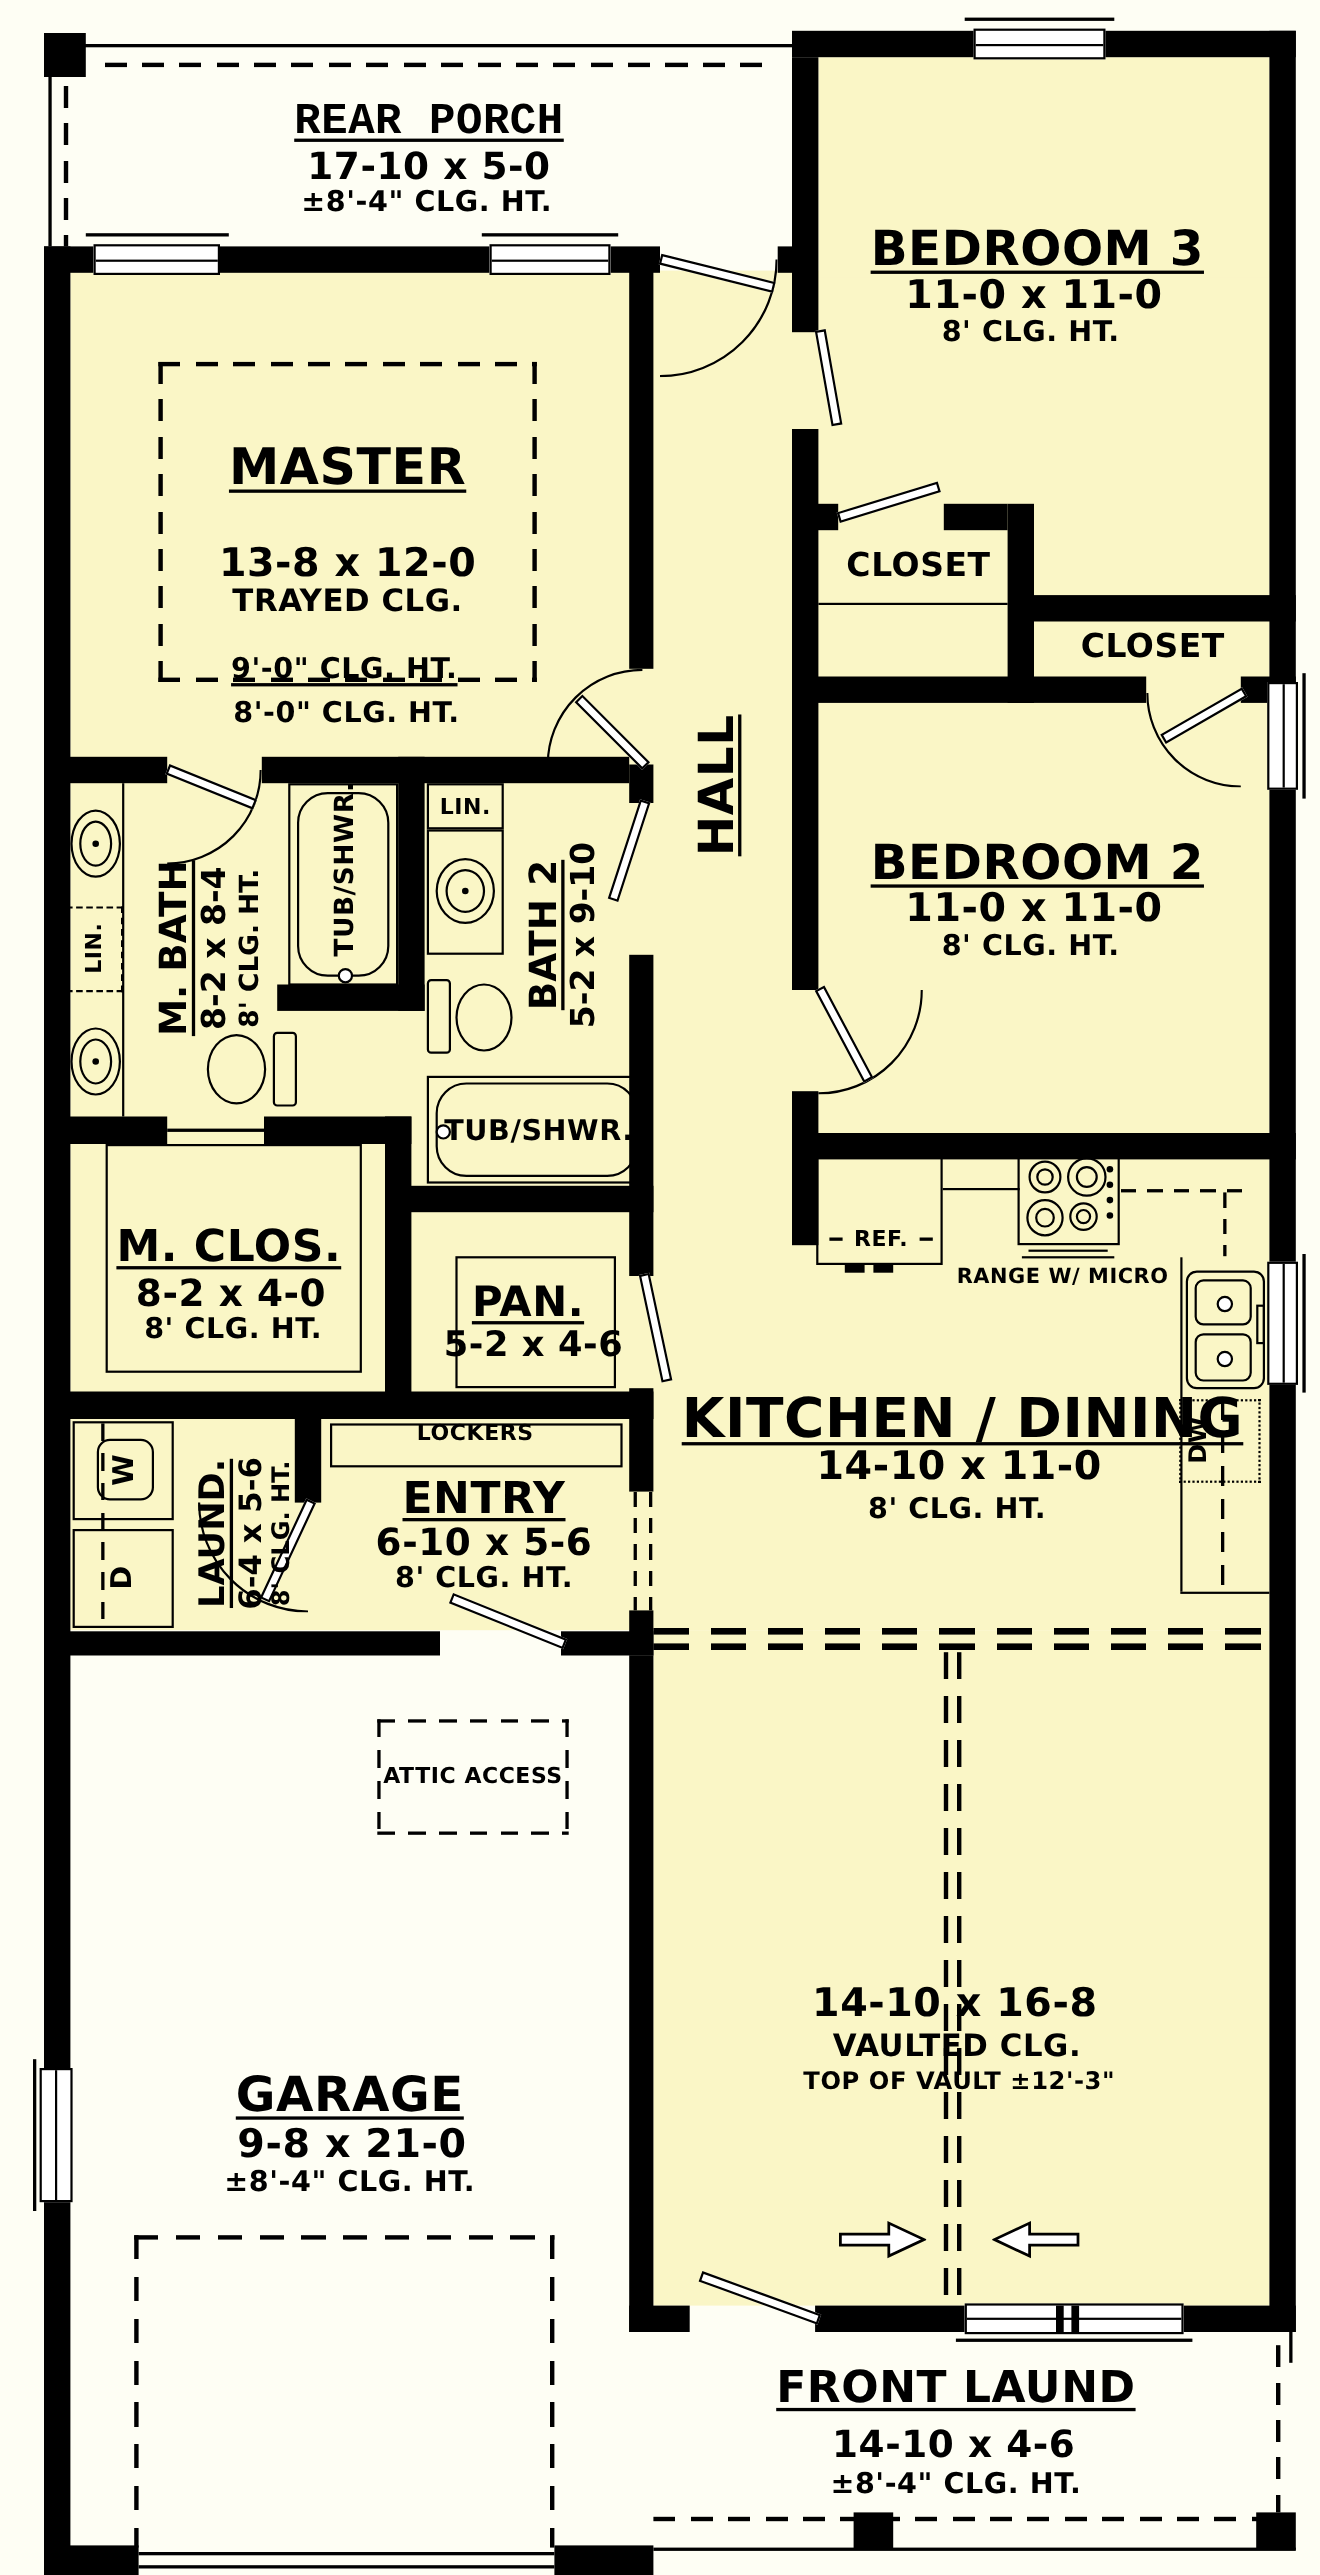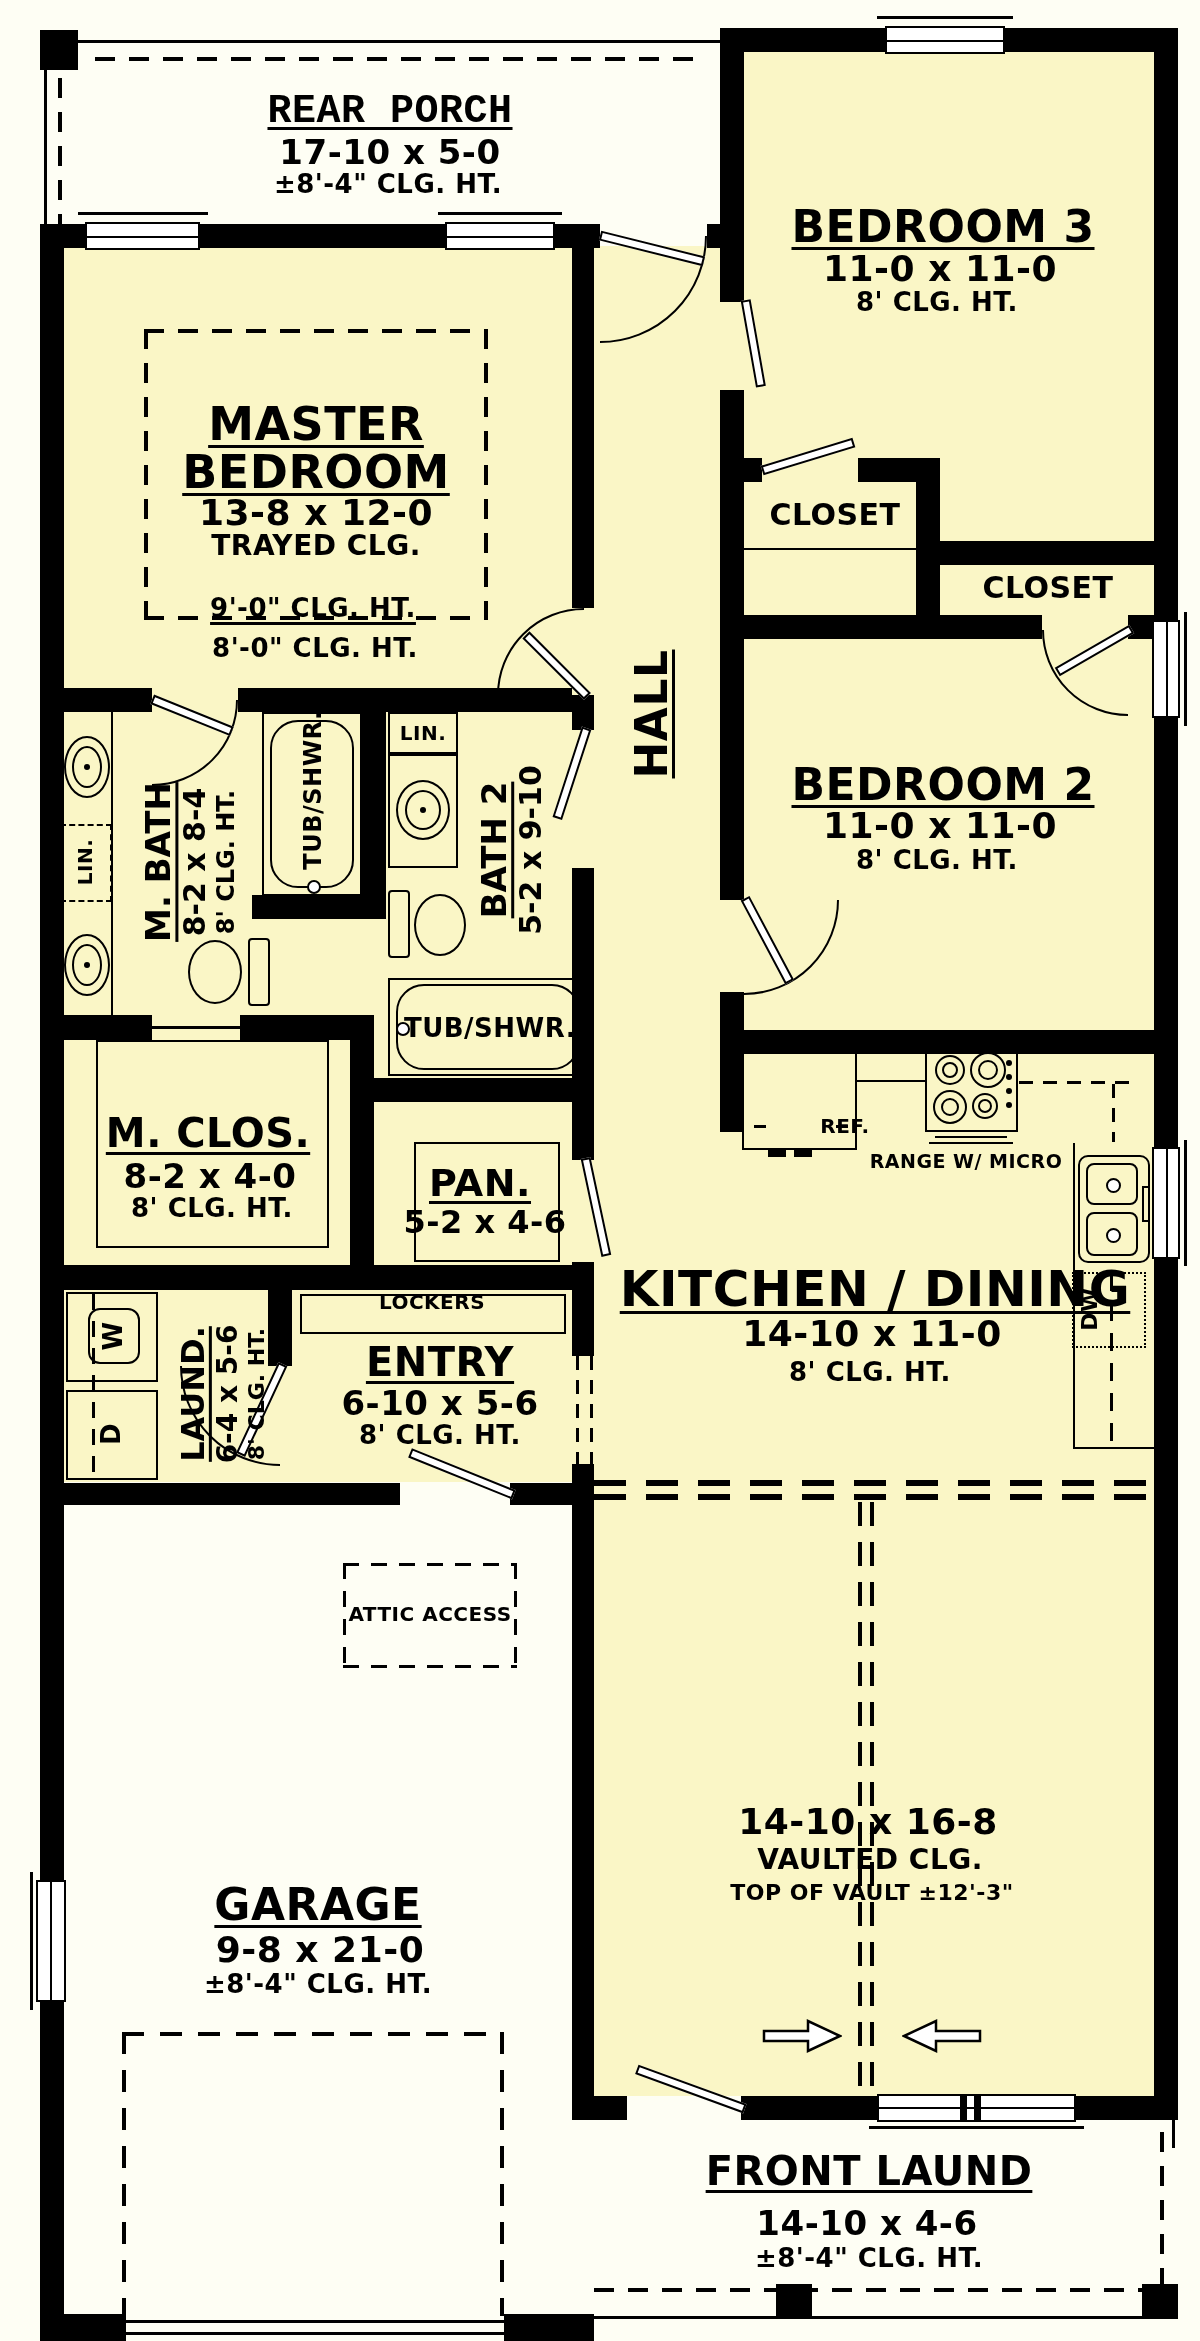--- a/index.html
+++ b/index.html
@@ -260,21 +260,20 @@
 
   <div class="lbl s40 u" style="left:390px;top:112px;font-family:Liberation Mono, monospace;">REAR PORCH</div>
   <div class="lbl s34" style="left:390px;top:152px;">17-10 x 5-0</div>
   <div class="lbl s26" style="left:388px;top:184px;">±8'-4" CLG. HT.</div>
 
   <div class="lbl s44 u" style="left:943px;top:227px;">BEDROOM 3</div>
   <div class="lbl s36" style="left:940px;top:269px;">11-0 x 11-0</div>
   <div class="lbl s26" style="left:937px;top:302px;">8' CLG. HT.</div>
 
   <div class="lbl s46 u" style="left:316px;top:424px;">MASTER</div>
-  <div class="lbl s46 u" style="left:316px;top:472px;">BEDROOM</div>
   <div class="lbl s36" style="left:316px;top:513px;">13-8 x 12-0</div>
   <div class="lbl s28" style="left:316px;top:546px;">TRAYED CLG.</div>
   <div class="lbl s26 u" style="left:313px;top:608px;">9'-0" CLG. HT.</div>
   <div class="lbl s26" style="left:315px;top:648px;">8'-0" CLG. HT.</div>
 
   <div class="lbl s30" style="left:835px;top:515px;">CLOSET</div>
   <div class="lbl s30" style="left:1048px;top:588px;">CLOSET</div>
 
   <div class="lblv s44 u" style="left:652px;top:714px;">HALL</div>
 
@@ -297,21 +296,21 @@
   </div>
   <div class="lbl s26" style="left:490px;top:1028px;">TUB/SHWR.</div>
 
   <div class="lbl s40 u" style="left:208px;top:1133px;">M. CLOS.</div>
   <div class="lbl s34" style="left:210px;top:1176px;">8-2 x 4-0</div>
   <div class="lbl s26" style="left:212px;top:1208px;">8' CLG. HT.</div>
 
   <div class="lbl s38 u" style="left:480px;top:1183px;">PAN.</div>
   <div class="lbl s32" style="left:485px;top:1222px;">5-2 x 4-6</div>
 
-  <div class="lbl s20" style="left:801px;top:1126px;margin-left:44px;">REF.</div>
+  <div class="lbl s20" style="left:801px;top:1126px;">REF.</div>
   <div class="lbl s19" style="left:966px;top:1161px;">RANGE W/ MICRO</div>
   <div class="lblv s22" style="left:1090px;top:1309px;">DW</div>
   <div class="lbl s42 u" style="left:875px;top:1289px;">KITCHEN / DINING</div>
   <div class="lbl s36" style="left:872px;top:1334px;">14-10 x 11-0</div>
   <div class="lbl s26" style="left:870px;top:1372px;">8' CLG. HT.</div>
 
   <div class="lblv s26" style="left:113px;top:1336px;">W</div>
   <div class="lblv s26" style="left:111px;top:1434px;">D</div>
   <div class="vblock" style="left:222px;top:1394px;">
     <div class="s32 u">LAUND.</div>

